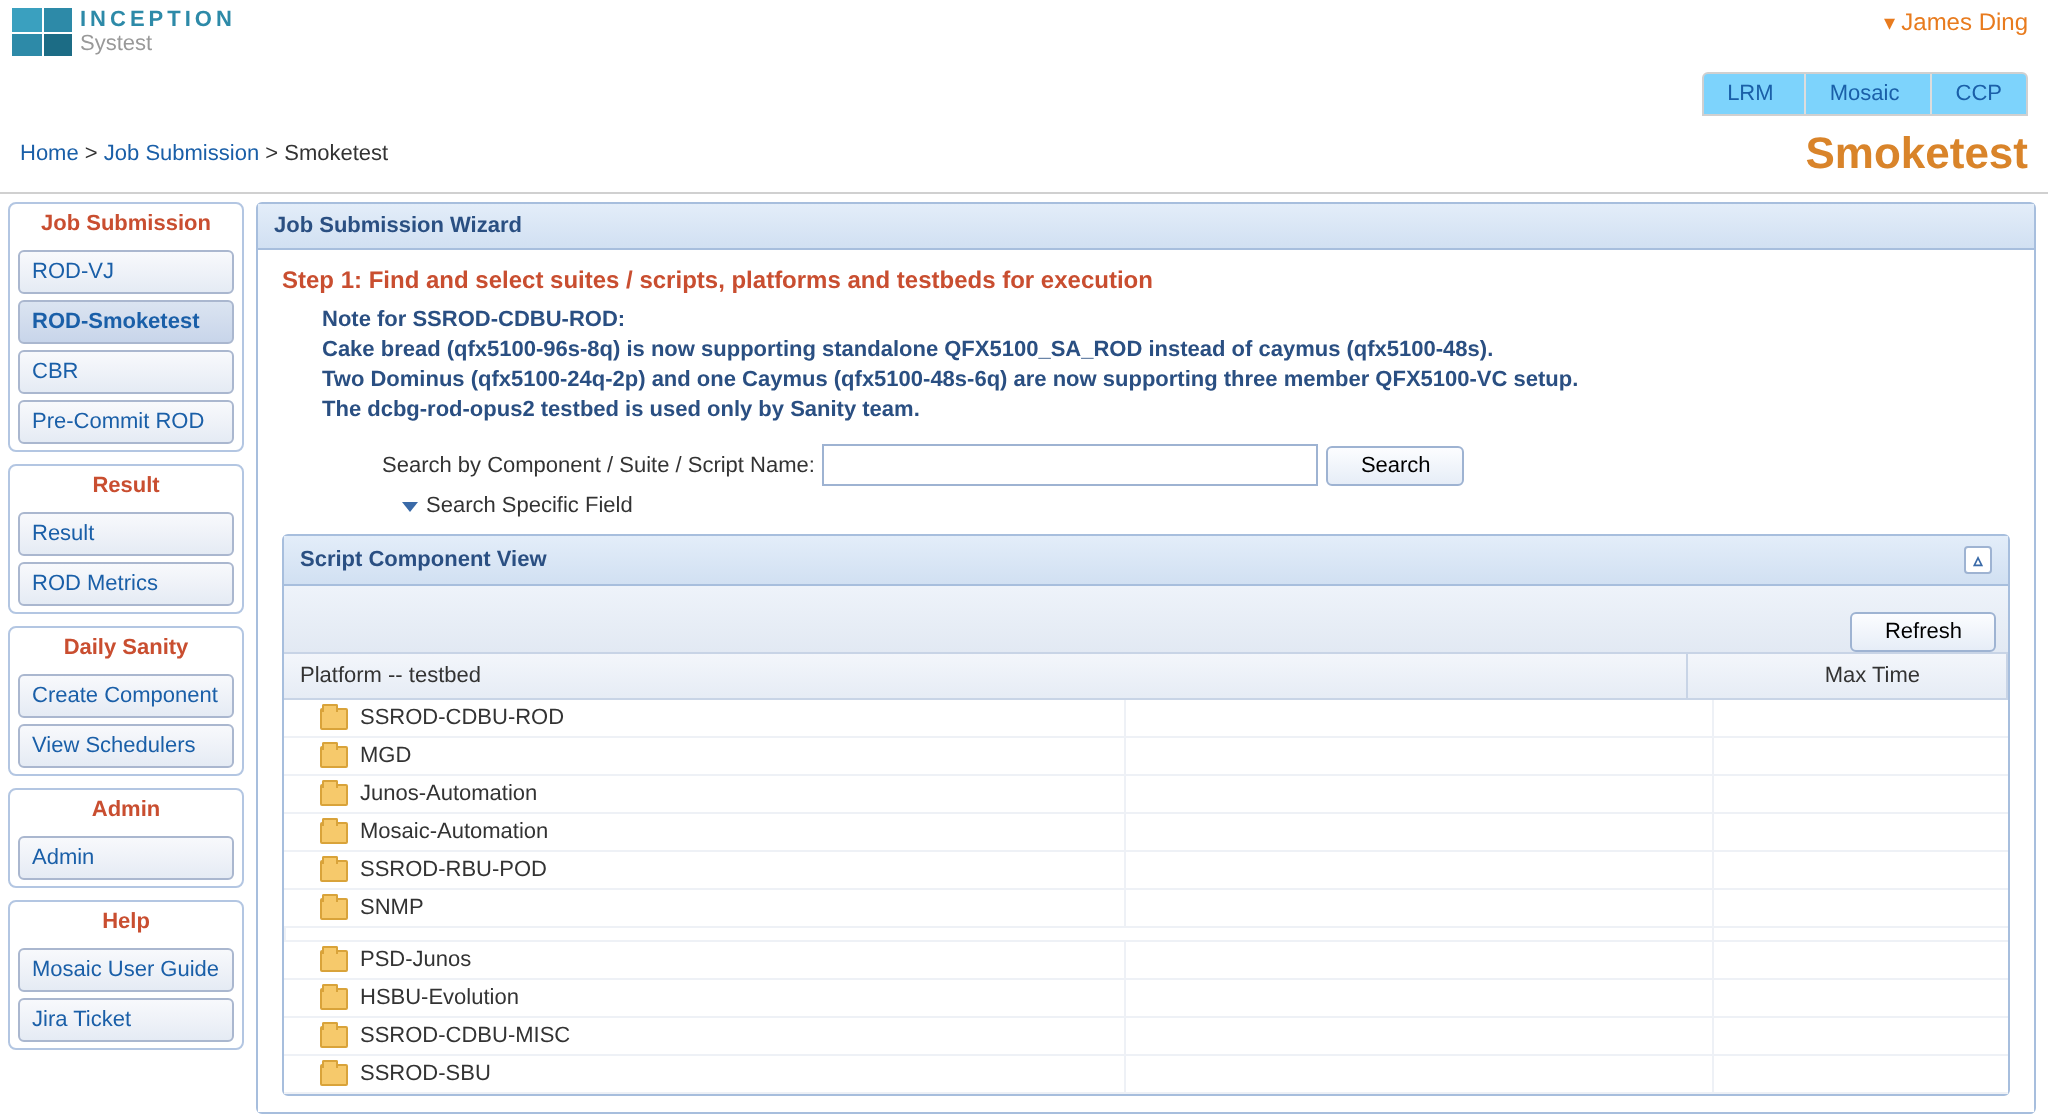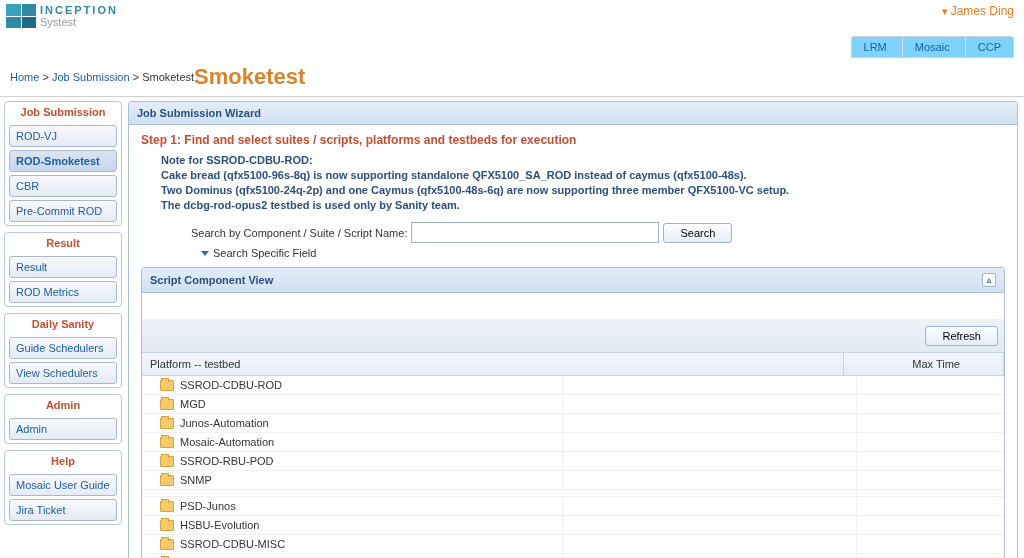--- a/index.html
+++ b/index.html
@@ -15,21 +15,21 @@
 .brand-text-a { color:#2d8aa8; font-size:11px; letter-spacing:2px; font-weight:bold;}
 .brand-text-b { color:#999; font-size:11px; }
 .user-area { text-align:right; }
 .user-name { color:#e87b1e; font-size:12px; }
 .user-name-caret { color:#e87b1e; }
 .topnav { margin-top:18px; border:1px solid #d0d0d0; border-radius:3px 3px 0 0; background:#7dd3fc; }
 .topnav a { display:inline-block; padding:4px 12px; border-left:1px solid #ddd; font-size:11px;}
 .topnav a:first-child { border-left:none;}
 
 
-.sub-header { display:flex; justify-content:flex-start; align-items:center; padding:6px 10px; border-bottom:1px solid #d0d0d0;}
+.sub-header { display:flex; justify-content:space-between; align-items:center; padding:6px 10px; border-bottom:1px solid #d0d0d0;}
 .breadcrumb { color:#333; }
 .breadcrumb a { color:#1a5fa8; }
 .page-title { color:#d9842a; font-size:22px; font-weight:bold; }
 
 
 .layout { display:flex; }
 .sidebar { width:126px; padding:4px; }
 .panel-group { border:1px solid #b3c6e2; border-radius:4px; margin-bottom:6px; background:#fff;}
 .panel-title { color:#c94e30; font-weight:bold; text-align:center; padding:4px; font-size:11px;}
 .side-btn { display:block; margin:3px 4px; padding:4px 6px; border:1px solid #aab7cf; border-radius:3px; background:linear-gradient(#f8f9fc,#e5ebf4); color:#1a5fa8; font-size:11px; cursor:pointer;}
@@ -44,21 +44,21 @@
 .search-row { display:flex; align-items:center; gap:4px; margin:10px 0 4px 50px;}
 .search-label { font-size:11px;}
 .search-row input[type=text]{ width:248px; height:21px; border:1px solid #9eb3d2; padding:2px 4px;}
 .btn { border:1px solid #9eb3d2; border-radius:3px; background:linear-gradient(#fcfdff,#e6edf7); padding:3px 16px; cursor:pointer; font-size:11px;}
 .specific-row { margin:2px 0 6px 60px; display:flex; align-items:center; gap:4px; font-size:11px;}
 .caret-down { width:0;height:0;border-left:4px solid transparent;border-right:4px solid transparent;border-top:5px solid #3a6aa8; display:inline-block;}
 
 .grid-panel { border:1px solid #a7bedd; border-radius:3px; margin-top:8px;}
 .grid-title { background:linear-gradient(#e3edf9,#d1e0f2); border-bottom:1px solid #a7bedd; color:#2a4f82; font-weight:bold; padding:5px 8px; display:flex; justify-content:space-between; align-items:center;}
 .collapse-icon { width:14px;height:14px;border:1px solid #9eb3d2;border-radius:2px;background:#fff;font-size:9px;line-height:12px;text-align:center;color:#3a6aa8;}
-.grid-toolbar { background:linear-gradient(#eef3fa,#e2e9f3); height:34px; display:flex; justify-content:flex-end; align-items:center; padding:0 6px; border-bottom:1px solid #c8d4e6;margin-top:26px;}
+.grid-toolbar { background:linear-gradient(#eef3fa,#e2e9f3); height:34px; display:flex; justify-content:flex-end; align-items:flex-end; padding:0 6px; border-bottom:1px solid #c8d4e6;}
 .grid-head { display:flex; background:linear-gradient(#f3f6fb,#e6ecf5); border-bottom:1px solid #c8d4e6;}
 .gh-cell { padding:5px 8px; border-right:1px solid #c8d4e6; font-size:11px;}
 .gh1{width:420px;} .gh2{flex:1;} .gh3{width:160px; text-align:right; padding-right:43px;}
 .grid-body { max-height:260px; overflow-y:scroll; background:#fff;}
 .grid-row { display:flex; border-bottom:1px solid #eef1f6; }
 .gc1{width:420px; padding:3px 8px 3px 18px; display:flex; align-items:center; gap:6px;}
 .gc2{flex:1; padding:3px 8px; border-left:1px solid #eef1f6;}
 .gc3{width:148px; padding:3px 8px; border-left:1px solid #eef1f6;}
 .folder-icon{width:14px;height:11px;background:#f6c96b;border:1px solid #d9a33a;border-radius:1px;position:relative;}
 .folder-icon::before{content:"";position:absolute;top:-3px;left:0;width:6px;height:3px;background:#f6c96b;border:1px solid #d9a33a;border-bottom:none;border-radius:1px 1px 0 0;}
@@ -113,21 +113,21 @@
         <a class="side-btn">CBR</a>
         <a class="side-btn">Pre-Commit ROD</a>
       </div>
       <div class="panel-group">
         <div class="panel-title">Result</div>
         <a class="side-btn">Result</a>
         <a class="side-btn">ROD Metrics</a>
       </div>
       <div class="panel-group">
         <div class="panel-title">Daily Sanity</div>
-        <a class="side-btn">Guide Schedulers</a>
+        <a class="side-btn">Create Component</a>
         <a class="side-btn">View Schedulers</a>
       </div>
       <div class="panel-group">
         <div class="panel-title">Admin</div>
         <a class="side-btn">Admin</a>
       </div>
       <div class="panel-group">
         <div class="panel-title">Help</div>
         <a class="side-btn">Mosaic User Guide</a>
         <a class="side-btn">Jira Ticket</a>

